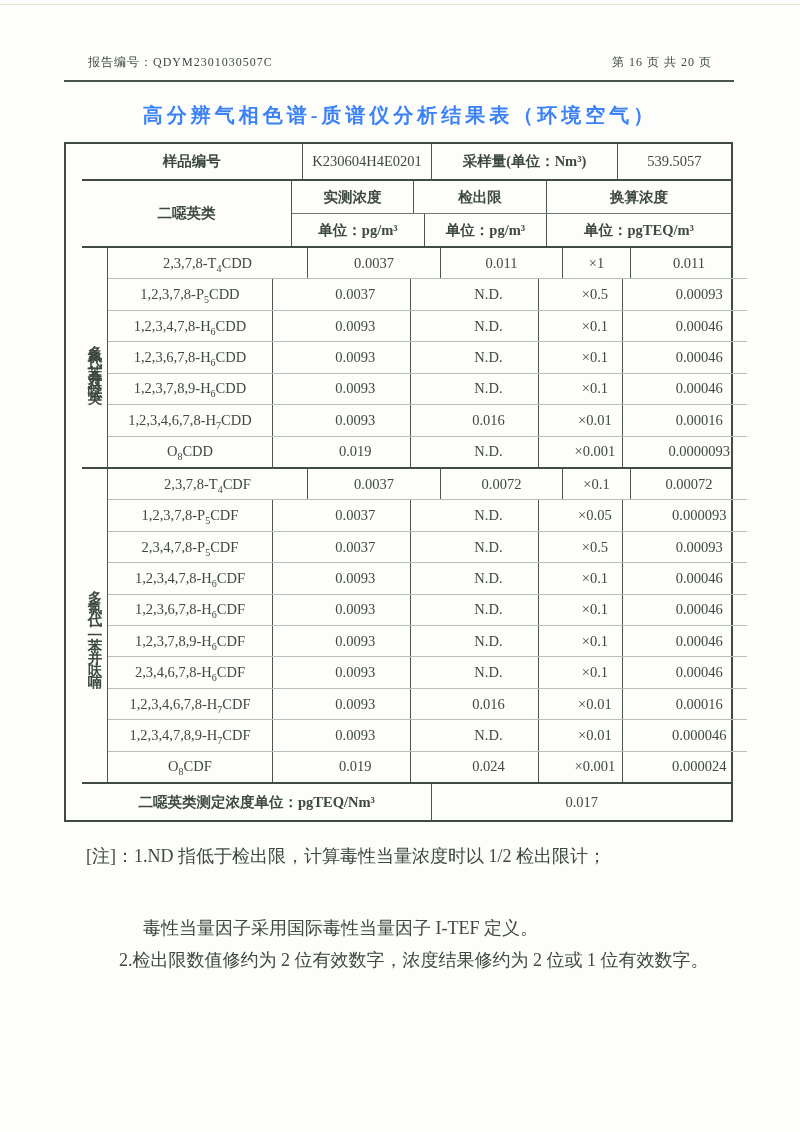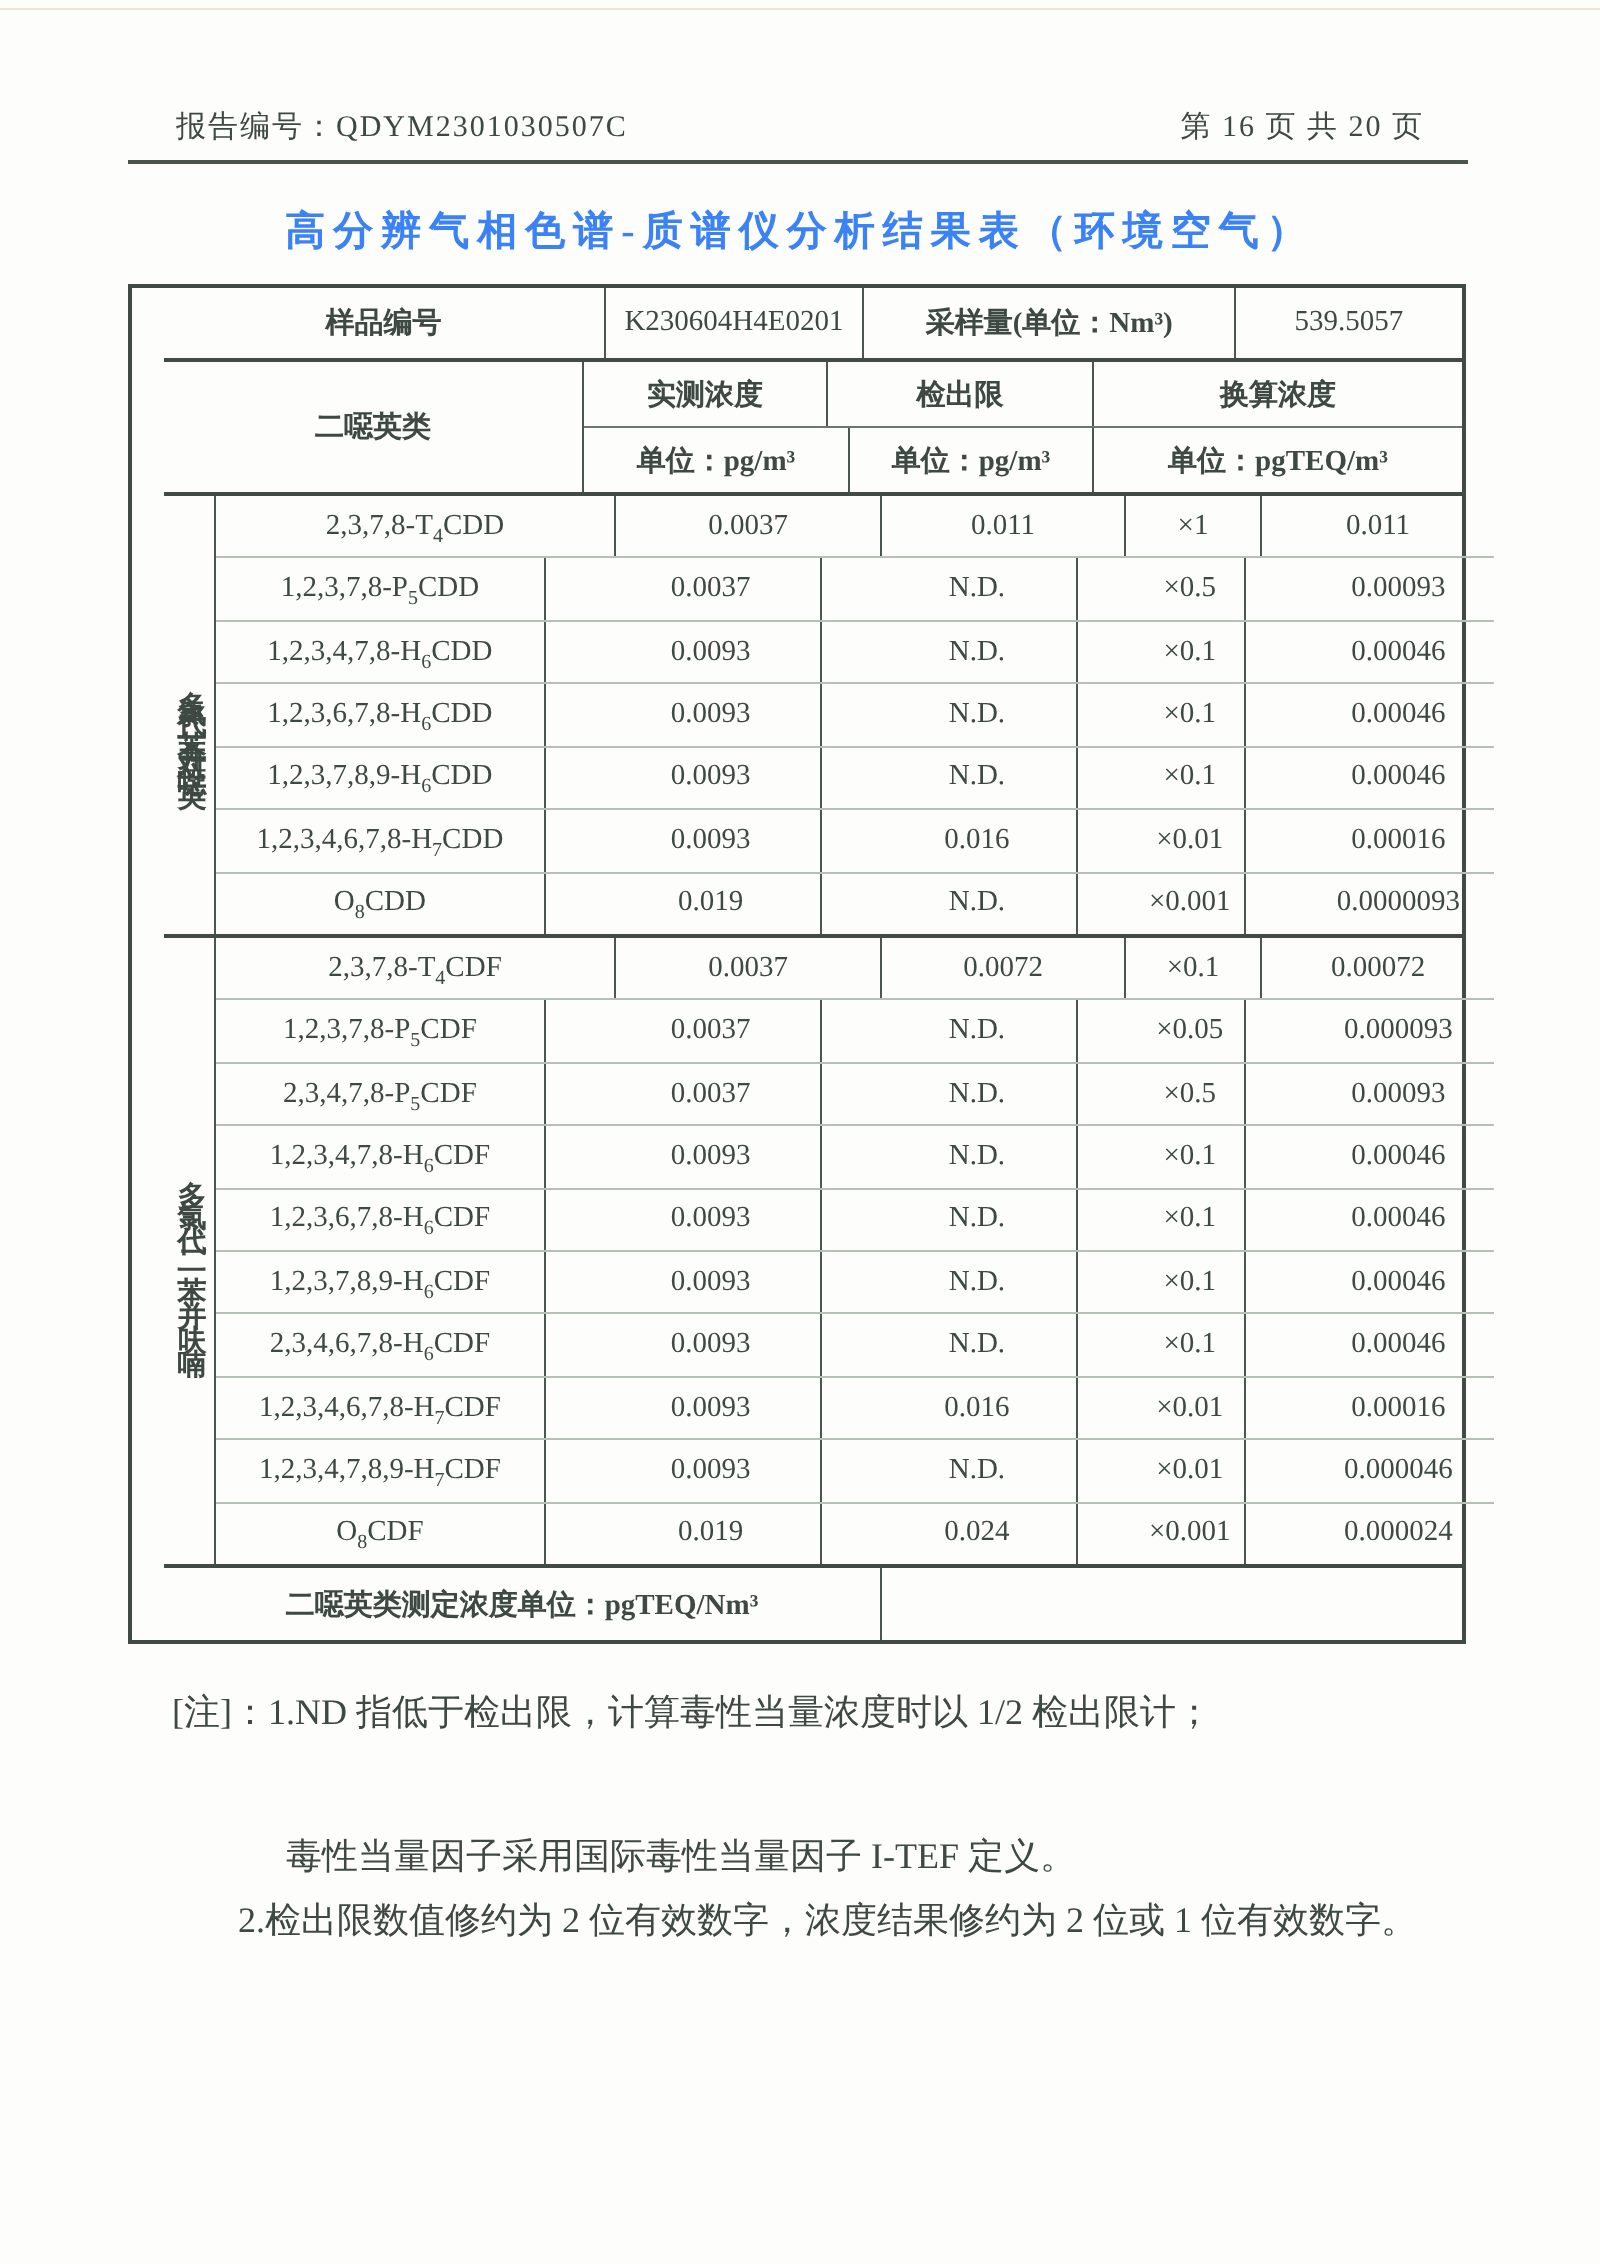--- a/index.html
+++ b/index.html
@@ -8,21 +8,21 @@
     position:relative;
     background:#fdfdfb;
     font-family:"Liberation Serif","DejaVu Serif",serif;
     color:#3e4942;
     overflow:hidden;
   }
   .top-edge { position:absolute; top:4px; left:0; width:100%; height:1px; background:#ece5d2; }
   .meta {
     position:absolute; top:54px; left:88px; width:624px;
     display:flex; justify-content:space-between;
-    font-size:15px; letter-spacing:1px;
+    font-size:12px; letter-spacing:1px;
   }
   .rule { position:absolute; top:80px; left:64px; width:670px; height:2px; background:#49544b; }
   .title {
     position:absolute; top:102px; left:0; width:100%;
     text-align:center; font-size:20px; font-weight:bold;
     letter-spacing:4px; color:#3b82f6;
   }
   .tbl {
     position:absolute; top:142px; left:64px; width:669px;
     border:2px solid #414b44;
@@ -286,20 +286,21 @@
             <div class="cell c2">0.019</div>
             <div class="cell c3">0.024</div>
             <div class="cell c4">×0.001</div>
             <div class="cell c5 lastc">0.000024</div>
           </div>
         </div>
     </div>
 
     <div class="row foot">
       <div class="cell w012 bold">二噁英类测定浓度单位：pgTEQ/Nm³</div>
+      <div class="cell w345 lastc">0.017</div>
     </div>
   </div>
 
   <div class="notes">
     <div class="nline n1"><span class="nlabel">[注]：</span><span>1.ND 指低于检出限，计算毒性当量浓度时以 1/2 检出限计；</span></div>
     <div class="nline n2">毒性当量因子采用国际毒性当量因子 I-TEF 定义。</div>
     <div class="nline n3">2.检出限数值修约为 2 位有效数字，浓度结果修约为 2 位或 1 位有效数字。</div>
   </div>
 </div>
 

